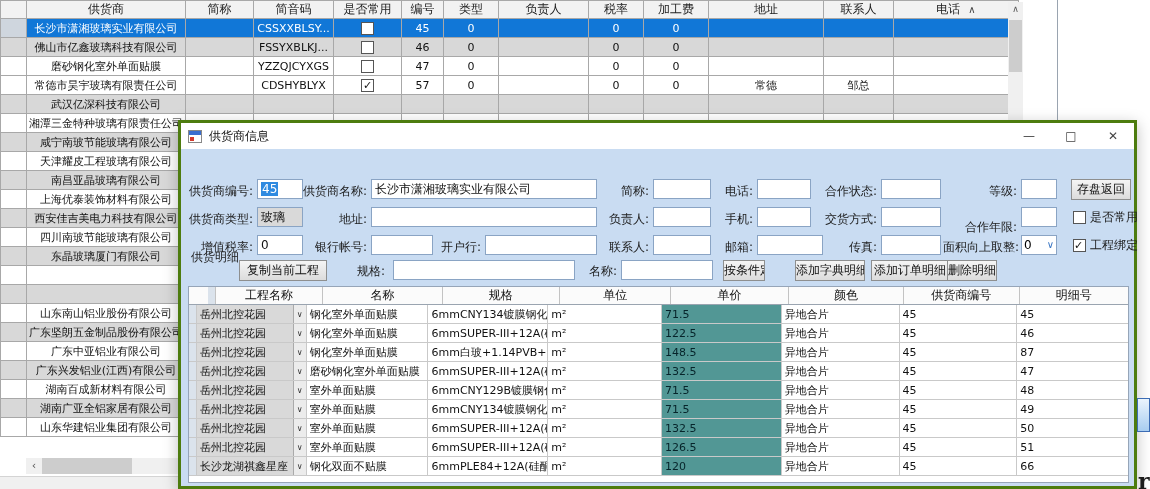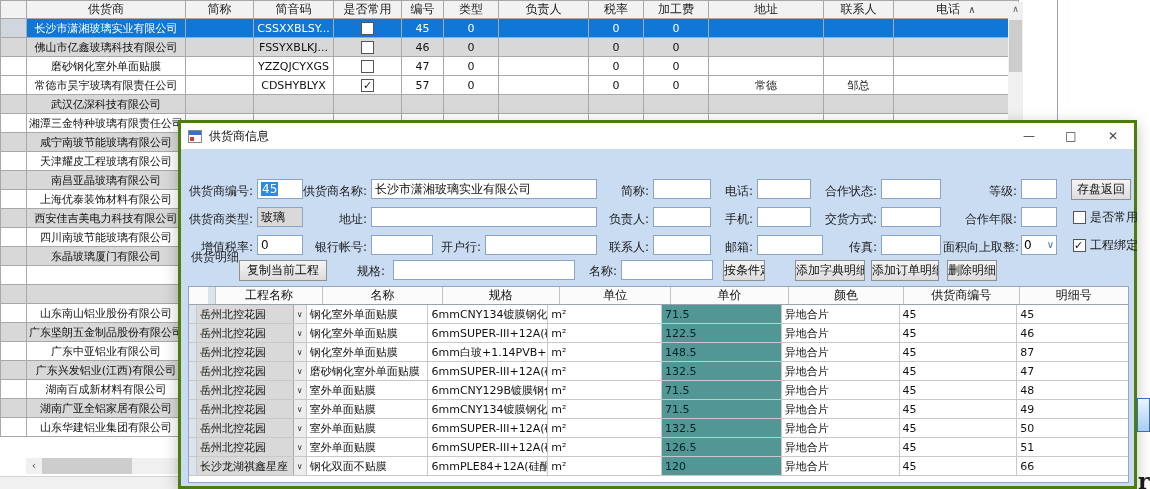--- a/index.html
+++ b/index.html
@@ -499,21 +499,21 @@
       <div class="lbl" style="left:2px;top:60px;width:70px">供货商类型:</div>
       <div class="tbx gray" style="left:76px;top:58px;width:46px">玻璃</div>
       <div class="lbl" style="left:146px;top:60px;width:40px">地址:</div>
       <div class="tbx" style="left:190px;top:58px;width:226px"></div>
       <div class="lbl" style="left:420px;top:60px;width:48px">负责人:</div>
       <div class="tbx" style="left:472px;top:58px;width:58px"></div>
       <div class="lbl" style="left:532px;top:60px;width:40px">手机:</div>
       <div class="tbx" style="left:576px;top:58px;width:54px"></div>
       <div class="lbl" style="left:630px;top:60px;width:66px">交货方式:</div>
       <div class="tbx" style="left:700px;top:58px;width:60px"></div>
-      <div class="lbl" style="left:766px;top:60px;width:70px">合作年限:</div>
+      <div class="lbl" style="left:766px;top:68px;width:70px">合作年限:</div>
       <div class="tbx" style="left:840px;top:58px;width:36px"></div>
       <div class="cbgrp" style="left:892px;top:58px">
         <span class="cb"></span>
         <span>是否常用</span>
       </div>
 
       <div class="lbl" style="left:2px;top:88px;width:70px">增值税率:</div>
       <div class="tbx" style="left:76px;top:86px;width:46px">0</div>
       <div class="lbl" style="left:134px;top:88px;width:52px">银行帐号:</div>
       <div class="tbx" style="left:190px;top:86px;width:62px"></div>
@@ -536,21 +536,21 @@
       </div>
 
       <div class="seclabel" style="left:10px;top:100px">供货明细</div>
       <div class="btn" style="left:58px;top:111px;width:88px">复制当前工程</div>
       <div class="lbl" style="left:168px;top:112px;width:36px">规格:</div>
       <div class="tbx" style="left:212px;top:111px;width:182px"></div>
       <div class="lbl" style="left:400px;top:112px;width:36px">名称:</div>
       <div class="tbx" style="left:440px;top:111px;width:92px"></div>
       <div class="btn" style="left:542px;top:111px;width:42px">按条件定位</div>
       <div class="btn" style="left:614px;top:111px;width:70px">添加字典明细</div>
-      <div class="btn" style="left:690px;top:111px;width:68px">添加订单明细</div>
+      <div class="btn" style="left:690px;top:111px;width:78px">添加订单明细</div>
       <div class="btn" style="left:766px;top:111px;width:50px">删除明细</div>
 
       <div class="dgrid">
         <div class="dg-head" id="dg-head">
             <div class="c0"></div>
             <div class="c1">工程名称</div>
             <div class="c2">名称</div>
             <div class="c3">规格</div>
             <div class="c4">单位</div>
             <div class="c5">单价</div>

